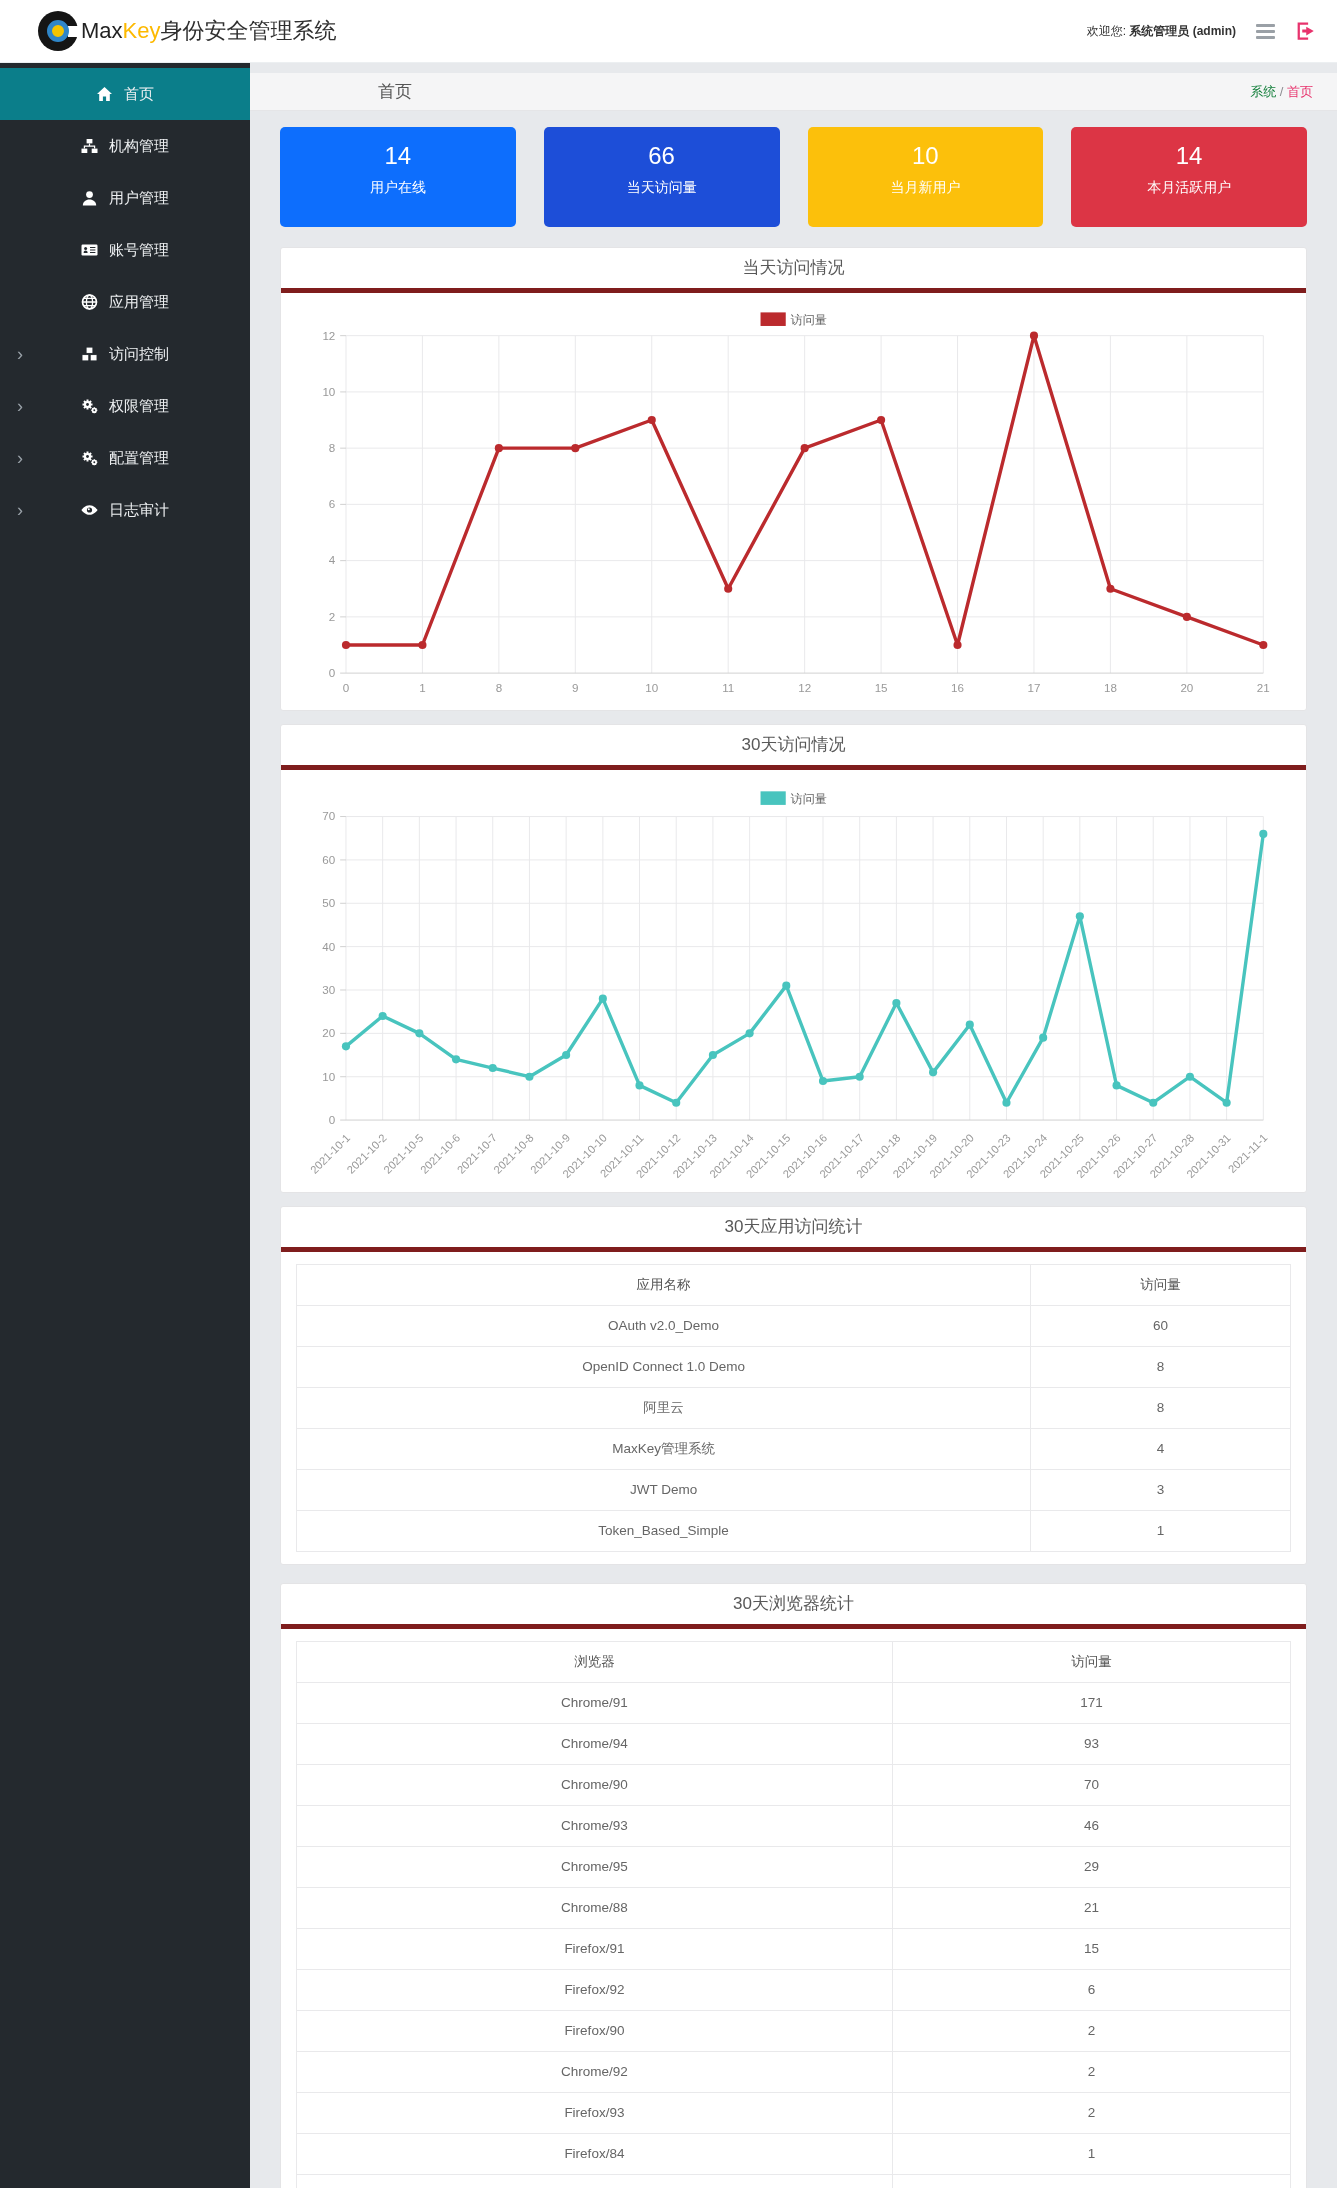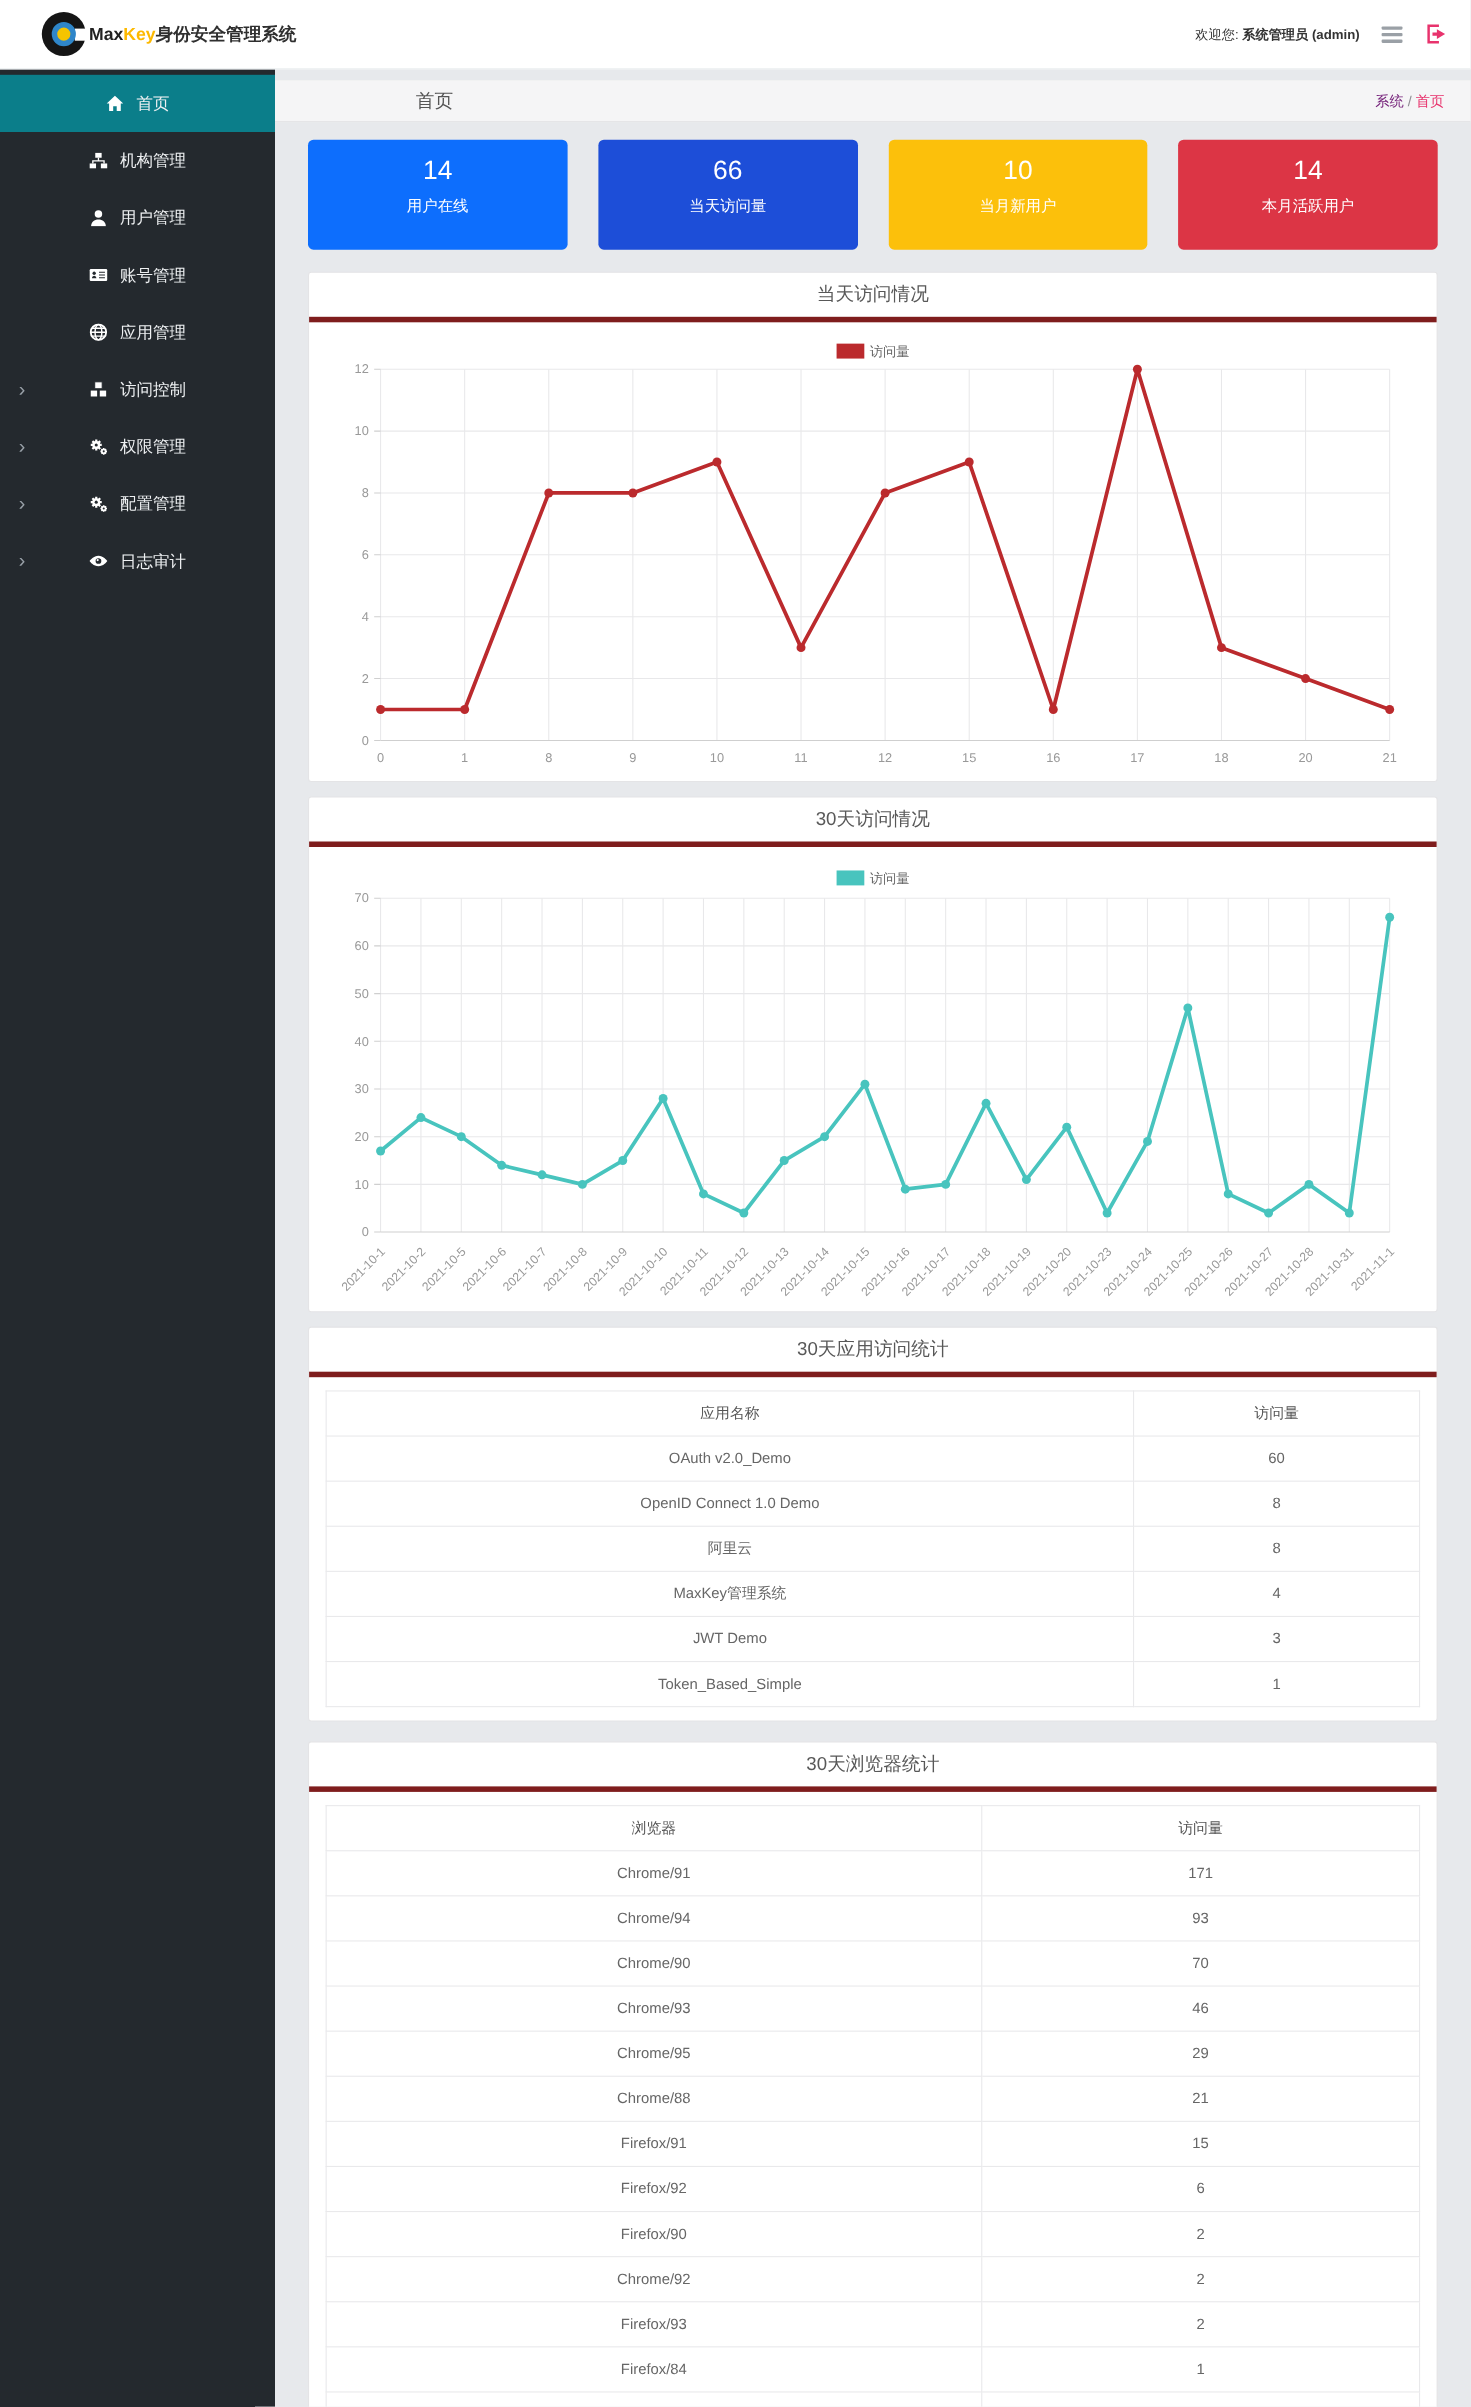--- a/index.html
+++ b/index.html
@@ -8,21 +8,21 @@
   
   header{position:absolute;top:0;left:0;right:0;height:63px;background:#fff;z-index:6;
     display:flex;align-items:center;justify-content:space-between;box-sizing:border-box;
     padding:0 22px 0 38px;border-bottom:1px solid #eceff1}
   .logo{display:flex;align-items:center;gap:3px;cursor:pointer}
   .logo-icon{width:40px;height:40px;position:relative;flex:0 0 40px}
   .logo-icon .ring{position:absolute;inset:0;border-radius:50%;background:#151515}
   .logo-icon .notch{position:absolute;right:-3px;top:15px;width:13px;height:11px;background:#fff}
   .logo-icon .dot{position:absolute;left:9px;top:9px;width:22px;height:22px;border-radius:50%;
     background:#f5c400;border:5px solid #2f86c9;box-sizing:border-box}
-  .logo-text{font-size:16px;font-weight:bold;color:#222;white-space:nowrap}
+  .logo-text{font-size:22px;font-weight:normal;color:#222;white-space:nowrap}
   .t-key{color:#fdb900}
   .t-suffix{color:#2f2f2f}
   .header-right{display:flex;align-items:center;gap:18px}
   .welcome{font-size:12px;color:#333}
   .welcome b{font-weight:bold}
   .bars{display:inline-flex;flex-direction:column;gap:3px;cursor:pointer;padding:2px}
   .bars i{width:19px;height:3px;background:#9aa0a6;border-radius:1px}
   .logout{cursor:pointer;display:inline-flex}
   .logout svg{width:20px;height:20px}
 
@@ -35,21 +35,21 @@
     color:#99a1a8;font-size:18px;line-height:1}
   .side-icon{width:17px;height:16px;display:inline-flex}
   .side-icon svg{width:17px;height:16px;display:block}
 
   
   main{position:absolute;top:63px;left:250px;right:0;bottom:0;background:#e7e9ec;padding-top:10px;box-sizing:border-box}
   .breadcrumb-bar{height:37px;background:#f5f5f6;border-bottom:1px solid #e5e5e7;
     display:flex;align-items:center;justify-content:space-between;padding:0 24px 0 128px}
   .page-title{font-size:17px;color:#555}
   .crumbs{font-size:13px;color:#8d8d92}
-  .crumbs .root{cursor:pointer;color:#701a75}
+  .crumbs .root{cursor:pointer;color:#15803d}
   .crumbs .cur{cursor:pointer}
 
   .content{padding:16px 30px 0}
   .cards{display:flex;gap:28px}
   .stat-card{flex:1;height:100px;border-radius:5px;color:#fff;text-align:center;
     padding-top:15px;box-sizing:border-box}
   .stat-value{font-size:24px;line-height:1.15}
   .stat-label{font-size:14px;margin-top:9px}
 
   .card{background:#fff;border:1px solid #e4e4e6;border-radius:3px}

